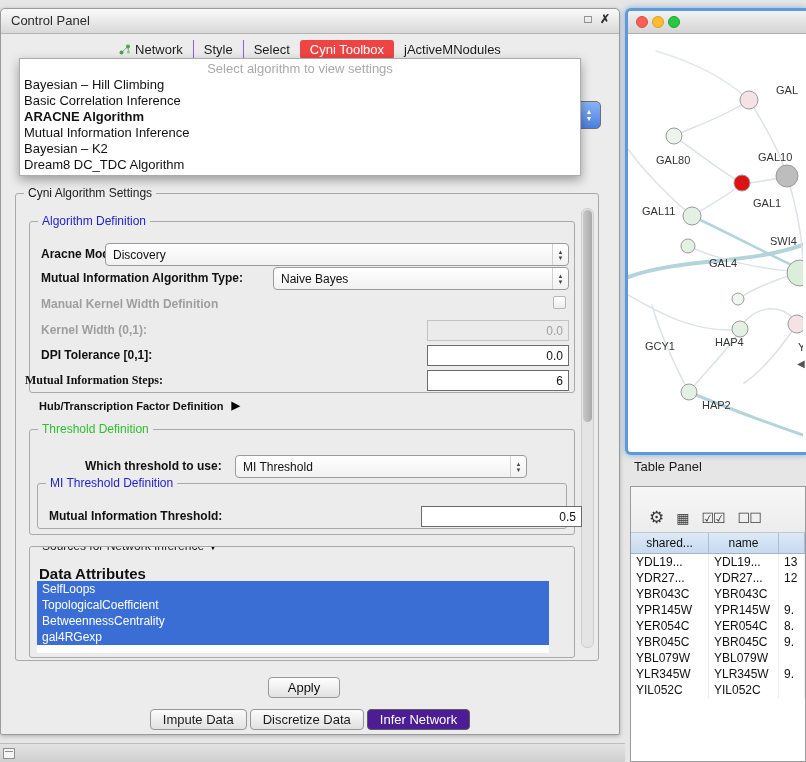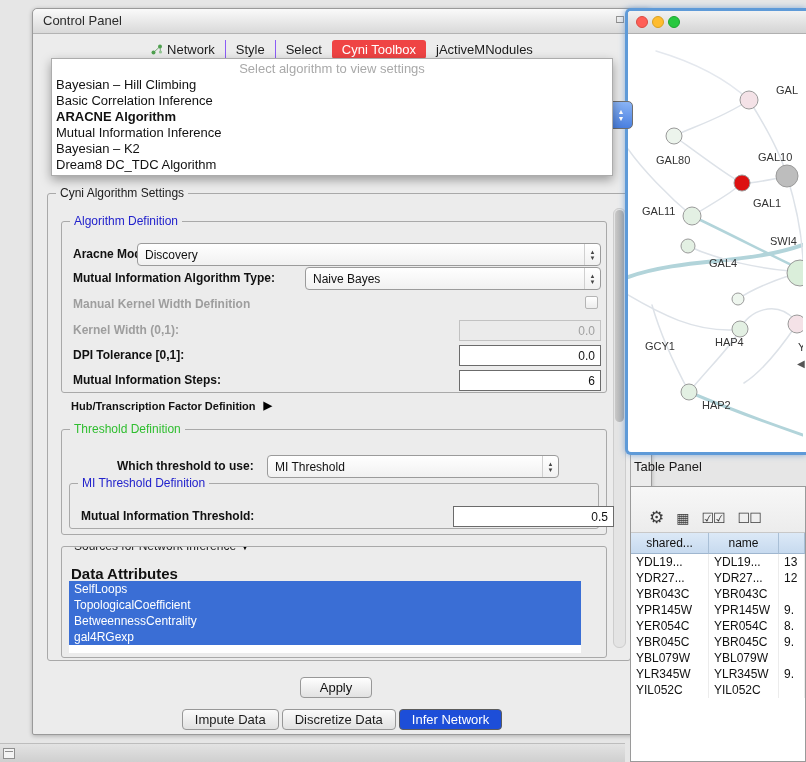--- a/index.html
+++ b/index.html
@@ -7,21 +7,21 @@
     width:806px;height:762px;position:relative;overflow:hidden;
     background:#e6e6e6;
     font-family:"Liberation Sans", sans-serif;
     -webkit-font-smoothing:antialiased;
     font-size:12px;color:#111;
   }
   
   .control-window{
     position:absolute;left:0;top:8px;width:620px;height:727px;
     background:#ececec;border:1px solid #9a9a9a;border-radius:5px 5px 2px 2px;
-    box-shadow:0 1px 4px rgba(0,0,0,.25);box-sizing:border-box;margin-left:32px;
+    box-shadow:0 1px 4px rgba(0,0,0,.25);box-sizing:border-box;
   }
   .cw-titlebar{
     position:absolute;left:0;top:0;right:0;height:24px;
     background:linear-gradient(#fafafa,#d9d9d9);
     border-bottom:1px solid #b3b3b3;border-radius:5px 5px 0 0;
   }
   .cw-title{position:absolute;left:10px;top:4px;font-size:13px;color:#2b2b2b;}
   .win-btn{position:absolute;top:3px;width:14px;height:16px;text-align:center;color:#333;font-size:12px;cursor:default;}
   .win-float{right:24px;} .win-float::before{content:"□";font-weight:bold;}
   .win-close{right:7px;} .win-close::before{content:"✗";font-weight:bold;}
@@ -96,21 +96,21 @@
   .apply-btn{
     position:absolute;left:267px;top:668px;width:72px;height:21px;
     background:linear-gradient(#fefefe,#e2e2e2);border:1px solid #989898;border-radius:4px;
     font-size:13px;text-align:center;line-height:19px;box-sizing:border-box;
   }
   .bottom-tab-bar{position:absolute;left:0;top:700px;width:100%;display:flex;justify-content:center;gap:3px;}
   .btab{
     height:21px;line-height:19px;padding:0 12px;font-size:13px;box-sizing:border-box;
     background:linear-gradient(#fbfbfb,#e1e1e1);border:1px solid #979797;border-radius:4px;color:#1c1c1c;
   }
-  .btab.active{background:#1d4ed8;border-color:#5c5c5c;color:#fff;}
+  .btab.active{background:#4c1d95;border-color:#5c5c5c;color:#fff;}
   
   .network-window{
     position:absolute;left:625px;top:8px;width:181px;height:447px;
     border:3px solid #5e9ad8;border-right:none;border-radius:6px 0 0 6px;
     background:#fff;box-sizing:border-box;overflow:hidden;
     box-shadow:0 0 6px rgba(70,130,200,.6);
   }
   .nw-titlebar{height:22px;background:linear-gradient(#f2f2f2,#d4d4d4);border-bottom:1px solid #b0b0b0;position:relative;}
   .light{position:absolute;top:5px;width:12px;height:12px;border-radius:50%;box-sizing:border-box;}
   .light.red{left:8px;background:#ff5f57;border:1px solid #d94c43;}
@@ -210,21 +210,21 @@
   <div class="combo" style="left:272px;top:258px;width:296px;">
     <span class="val">Naive Bayes</span>
     <span class="arrows"></span>
   </div>
   <span class="flabel disabled" style="left:40px;top:288px;">Manual Kernel Width Definition</span>
   <span class="checkbox" style="left:552px;top:287px;"></span>
   <span class="flabel disabled" style="left:40px;top:314px;">Kernel Width (0,1):</span>
   <input class="tfield disabled" style="left: 426px; top: 311px; width: 142px;" disabled="" value="0.0">
   <span class="flabel" style="left:40px;top:339px;">DPI Tolerance [0,1]:</span>
   <input class="tfield" style="left: 426px; top: 336px; width: 142px;" value="0.0">
-  <span class="flabel" style="left:40px;top:364px;">Mutual Information Steps:</span>
+  <span class="flabel" style="left:24px;top:364px;font-family:Liberation Serif, serif;">Mutual Information Steps:</span>
   <input class="tfield" style="left: 426px; top: 361px; width: 142px;" value="6">
 
   <div class="hub-row">
     <span>Hub/Transcription Factor Definition</span>
     <span class="tri-right"></span>
   </div>
 
   <div class="group grp-threshold">
     <span class="group-title title-green">Threshold Definition</span>
   </div>

